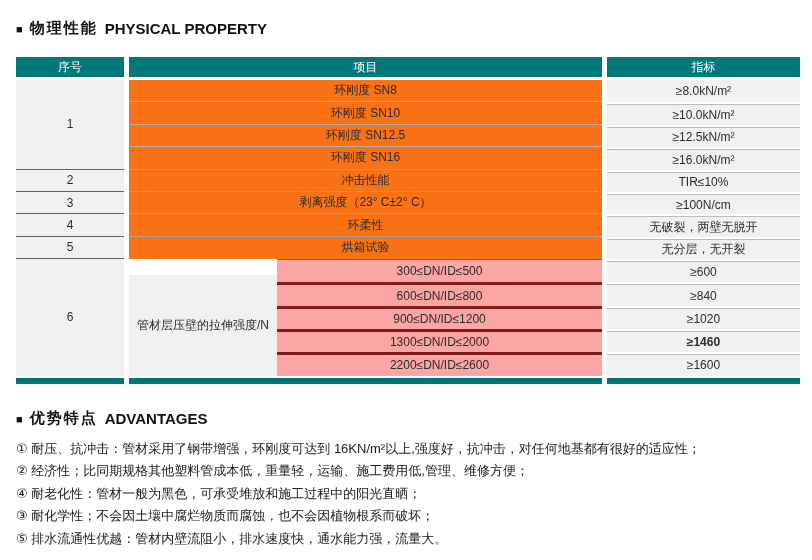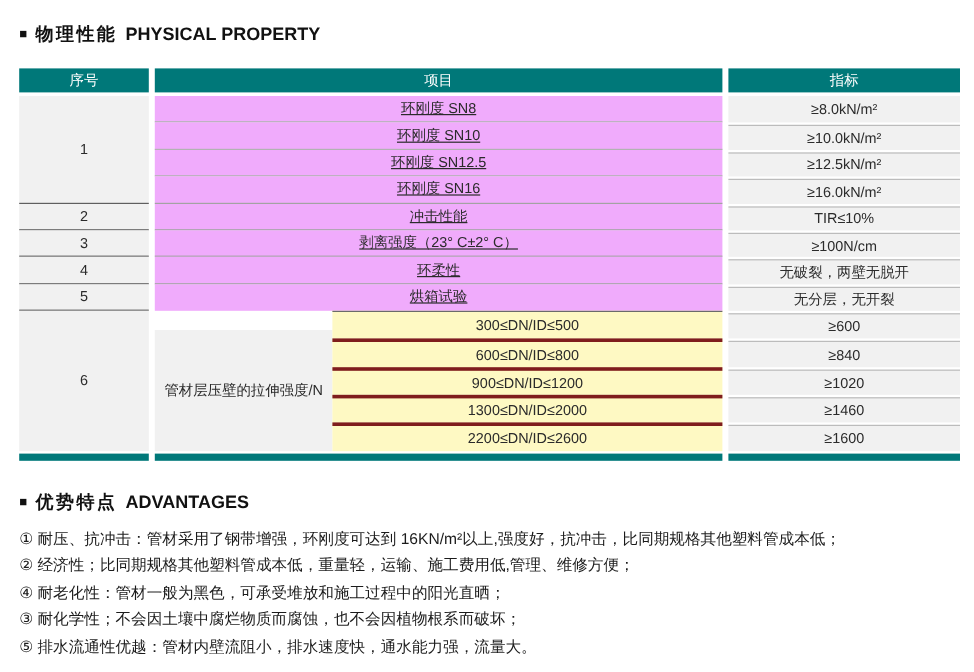--- a/index.html
+++ b/index.html
@@ -19,25 +19,25 @@
   .th { grid-row:1; background:var(--teal,#007879); color:#ffffff; font-size:12px;
     display:flex; align-items:center; justify-content:center; }
   .c1 { grid-column:1; } .c2 { grid-column:3 / span 2; } .c3 { grid-column:6; }
 
   .tbody { margin-top:3px; grid-template-rows:repeat(8,22.4px) repeat(5,23.3px); }
   .tbody > div { display:flex; align-items:center; justify-content:center;
     font-size:12px; color:#2b2b2b; }
   .num-cell { background:var(--cell-bg,#f1f1f1); color:#3c3c3c;
     border-bottom:1px solid #5f5f5f; }
   .num-cell.no-border { border-bottom:none; }
-  .item-cell { background:#f0abfc;text-decoration:underline; }
+  .item-cell { background:#f97316; }
   .sep-light { border-bottom:1px solid #b2b2b2; }
   .sep-dark  { border-bottom:1px solid #a3a3a3; }
   .sub-label-cell { background:var(--cell-bg,#f1f1f1); margin-top:16px; color:#2b2b2b; }
-  .sub-item-cell { background:#fef9c3; }
+  .sub-item-cell { background:#fca5a5; }
   .sep-top-dark  { border-top:1px solid #6b6b6b; }
   .sep-top-light { border-top:3px solid #7f1d1d; }
   .value-cell { background:var(--cell-bg,#f1f1f1); margin-top:2px;
     border-top:1px solid #bcbcbc; }
   .value-cell.first { margin-top:0; border-top:none; }
 
   .tfoot { margin-top:2px; height:6px; }
   .tfoot > div { grid-row:1; background:var(--teal,#007879); }
 
   .advantages { margin-top:10px; }
@@ -85,38 +85,38 @@
         <div class="value-cell" style="grid-area: 8 / 6;">无分层，无开裂</div>
         <div class="num-cell no-border" style="grid-area: 9 / 1 / span 5;">6</div>
         <div class="sub-label-cell" style="grid-area: 9 / 3 / span 5;">管材层压壁的拉伸强度/N</div>
         <div class="sub-item-cell sep-top-dark" style="grid-area: 9 / 4;">300≤DN/ID≤500</div>
         <div class="value-cell" style="grid-area: 9 / 6;">≥600</div>
         <div class="sub-item-cell sep-top-light" style="grid-area: 10 / 4;">600≤DN/ID≤800</div>
         <div class="value-cell" style="grid-area: 10 / 6;">≥840</div>
         <div class="sub-item-cell sep-top-light" style="grid-area: 11 / 4;">900≤DN/ID≤1200</div>
         <div class="value-cell" style="grid-area: 11 / 6;">≥1020</div>
         <div class="sub-item-cell sep-top-light" style="grid-area: 12 / 4;">1300≤DN/ID≤2000</div>
-        <div class="value-cell" style="grid-area: 12 / 6;">≥1460</div>
+        <div class="value-cell" style="grid-area: 12 / 6; font-weight: bold;">≥1460</div>
         <div class="sub-item-cell sep-top-light" style="grid-area: 13 / 4;">2200≤DN/ID≤2600</div>
         <div class="value-cell" style="grid-area: 13 / 6;">≥1600</div>
       </div>
     <div class="tfoot grid6">
       <div class="c1"></div>
       <div class="c2"></div>
       <div class="c3"></div>
     </div>
   </div>
 
   <div class="section-title second">
     <span class="bullet">■</span>
     <span class="zh">优势特点</span>
     <span class="en">ADVANTAGES</span>
   </div>
 
   <div class="advantages" id="advantages-list">
-      <div class="advantage-item">① 耐压、抗冲击：管材采用了钢带增强，环刚度可达到 16KN/m²以上,强度好，抗冲击，比同期规格其他塑料管成本低；</div>
+      <div class="advantage-item">① 耐压、抗冲击：管材采用了钢带增强，环刚度可达到 16KN/m²以上,强度好，抗冲击，对任何地基都有很好的适应性；</div>
       <div class="advantage-item">② 经济性；比同期规格其他塑料管成本低，重量轻，运输、施工费用低,管理、维修方便；</div>
       <div class="advantage-item">④ 耐老化性：管材一般为黑色，可承受堆放和施工过程中的阳光直晒；</div>
       <div class="advantage-item">③ 耐化学性；不会因土壤中腐烂物质而腐蚀，也不会因植物根系而破坏；</div>
       <div class="advantage-item">⑤ 排水流通性优越：管材内壁流阻小，排水速度快，通水能力强，流量大。</div>
     </div>
 
 </div>
 
 </body></html>

